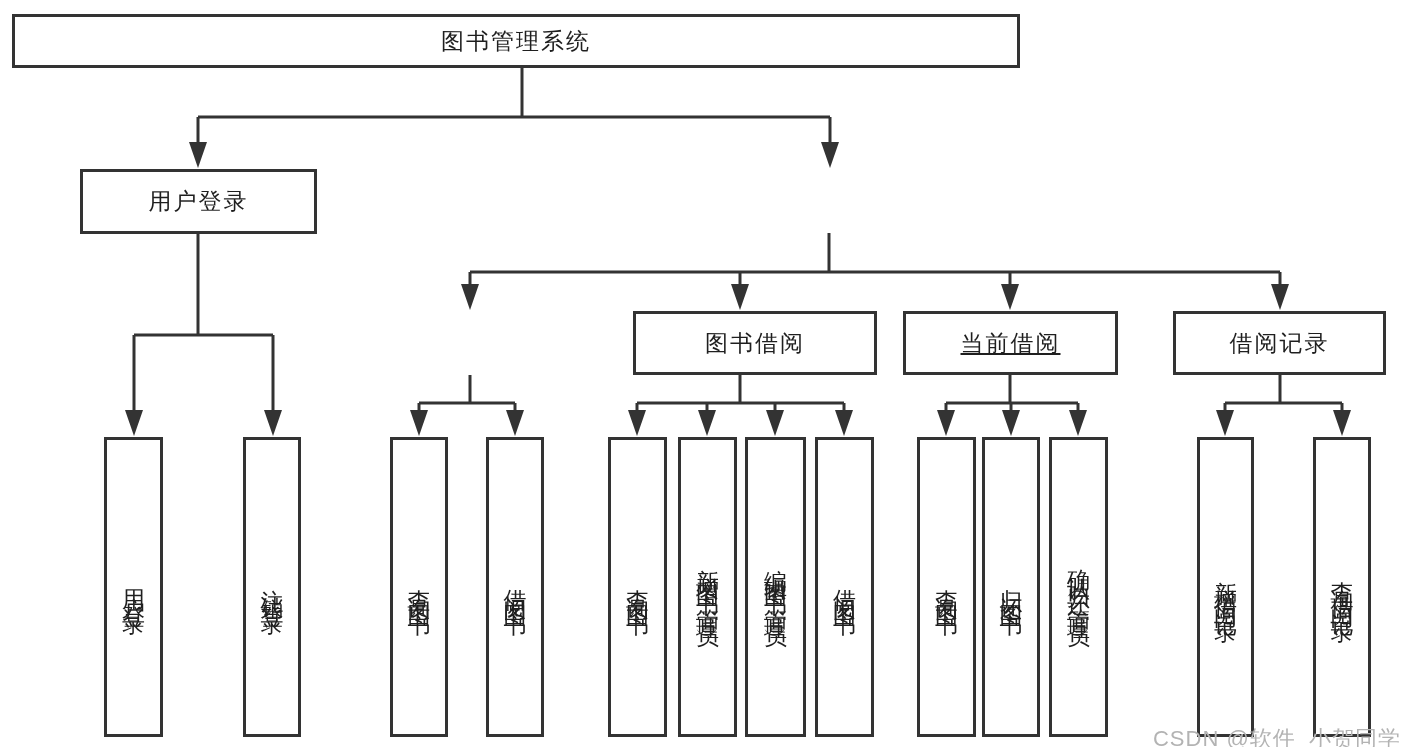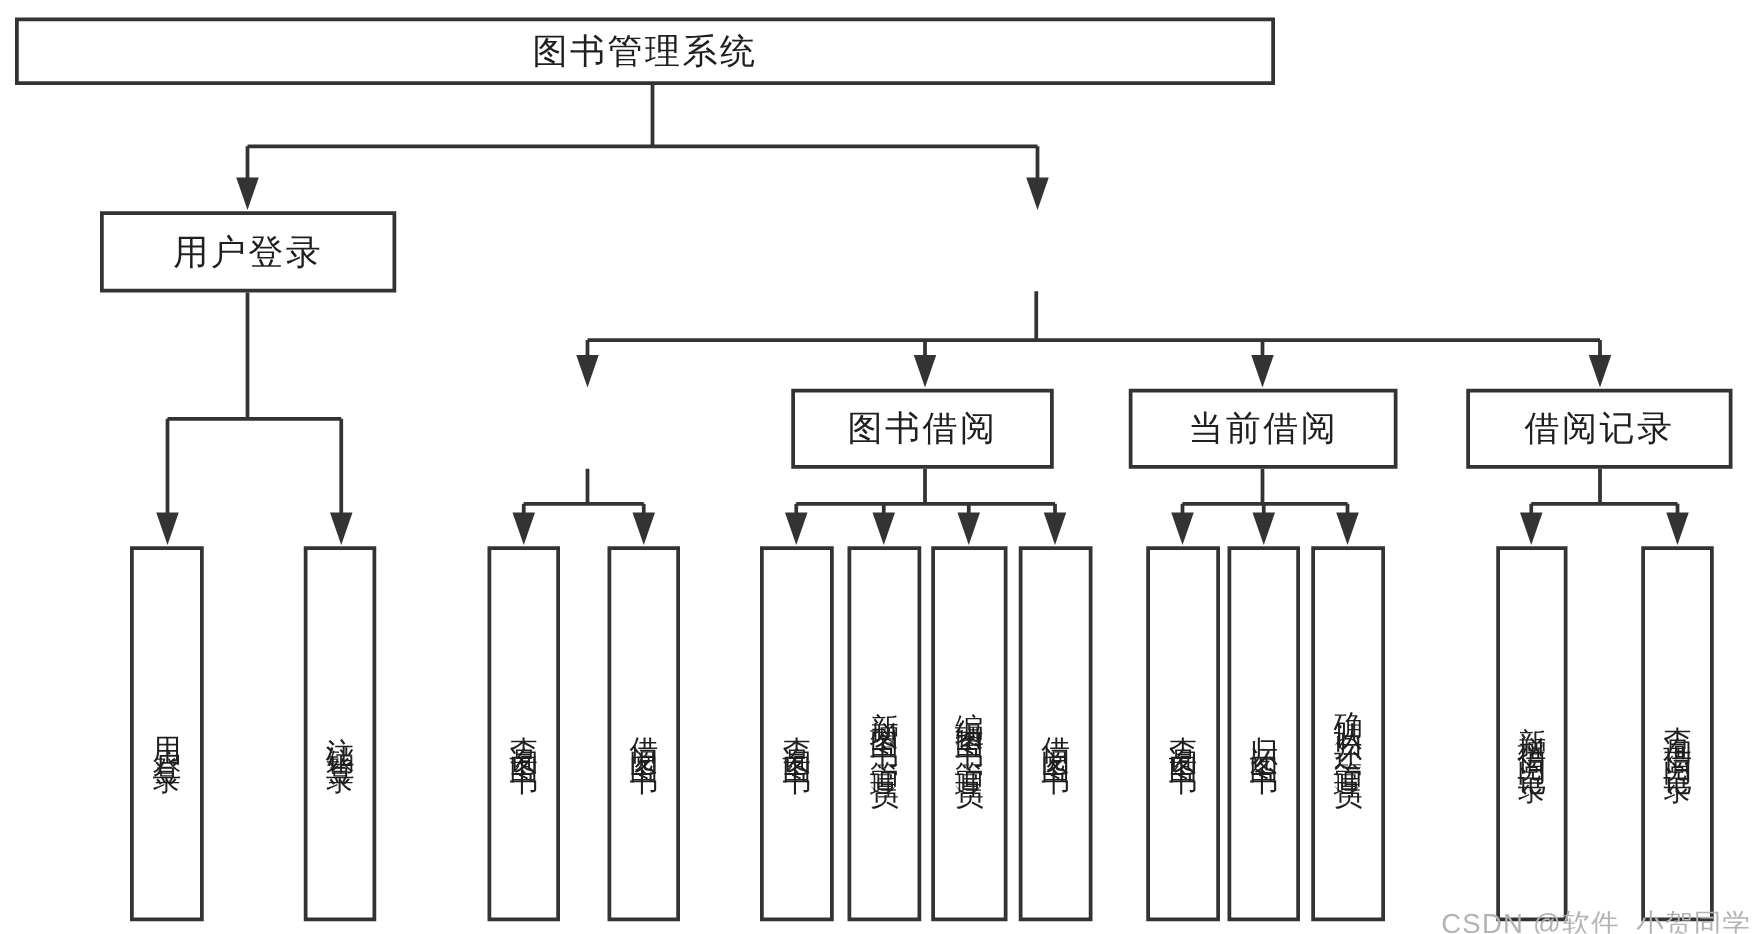--- a/index.html
+++ b/index.html
@@ -1,20 +1,20 @@
 <!DOCTYPE html>
 <html><head>
 <meta charset="utf-8">
 <style>
   html,body{margin:0;padding:0;background:#ffffff;}
   body{font-family:"Liberation Sans", sans-serif;}
   .canvas{position:relative;width:1405px;height:747px;background:#ffffff;overflow:hidden;}
   .node{position:absolute;box-sizing:border-box;border:3px solid #333333;background:#ffffff;
         display:flex;align-items:center;justify-content:center;color:#1f1f1f;}
-  .hbox{font-size:28px;letter-spacing:2px;}
+  .hbox{font-size:23px;letter-spacing:2px;}
   .leaf span{writing-mode:vertical-rl;text-orientation:mixed;font-size:23px;
         letter-spacing:8px;line-height:1;color:#1f1f1f;}
   #connectors{position:absolute;left:0;top:0;pointer-events:none;}
   .watermark{position:absolute;right:4px;top:712px;font-size:22px;color:#b3b3b3;
         letter-spacing:1px;z-index:5;margin-top:12px;}
 </style>
 </head>
 <body>
 
 <div class="canvas">
@@ -71,22 +71,22 @@
       <path d="M1225 403 L1225 414" stroke="#333333" stroke-width="3" fill="none"></path>
       <polygon points="1216,410 1234,410 1225,436" fill="#333333"></polygon>
       <path d="M1342 403 L1342 414" stroke="#333333" stroke-width="3" fill="none"></path>
       <polygon points="1333,410 1351,410 1342,436" fill="#333333"></polygon>
     </svg>
 
   <div class="node hbox" style="left:12px;top:14px;width:1008px;height:54px;">图书管理系统</div>
 
   <div class="node hbox" style="left:80px;top:169px;width:237px;height:65px;">用户登录</div>
 
-  <div class="node hbox" style="left:633px;top:311px;width:210px;height:64px;">图书借阅</div>
-  <div class="node hbox" style="left:903px;top:311px;width:215px;height:64px;">当前借阅</div>
+  <div class="node hbox" style="left:633px;top:311px;width:244px;height:64px;">图书借阅</div>
+  <div class="node hbox" style="left:903px;top:311px;width:215px;height:64px;text-decoration:underline;">当前借阅</div>
   <div class="node hbox" style="left:1173px;top:311px;width:213px;height:64px;">借阅记录</div>
 
   <div class="node leaf" style="left:104px;top:437px;width:59px;height:300px;">
       <span>用户登录</span>
     </div>
   <div class="node leaf" style="left:243px;top:437px;width:58px;height:300px;">
       <span>注销登录</span>
     </div>
 
   <div class="node leaf" style="left:390px;top:437px;width:58px;height:300px;">

